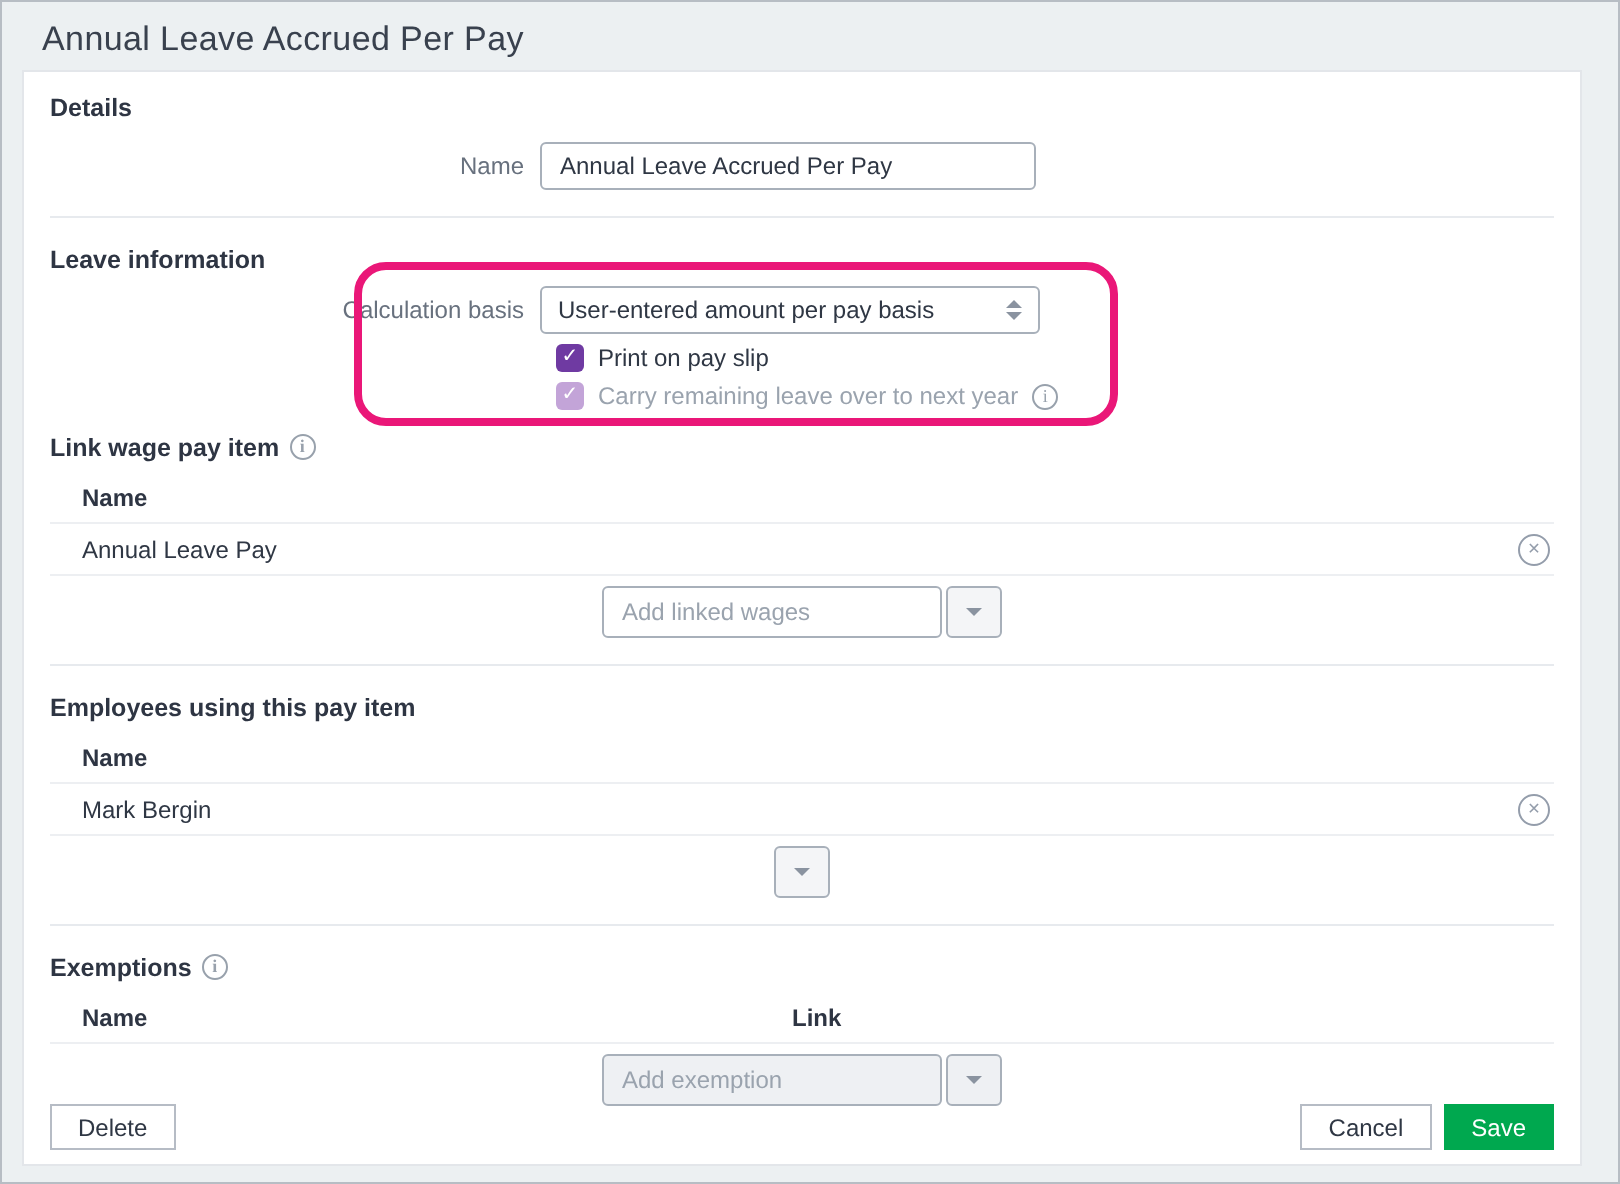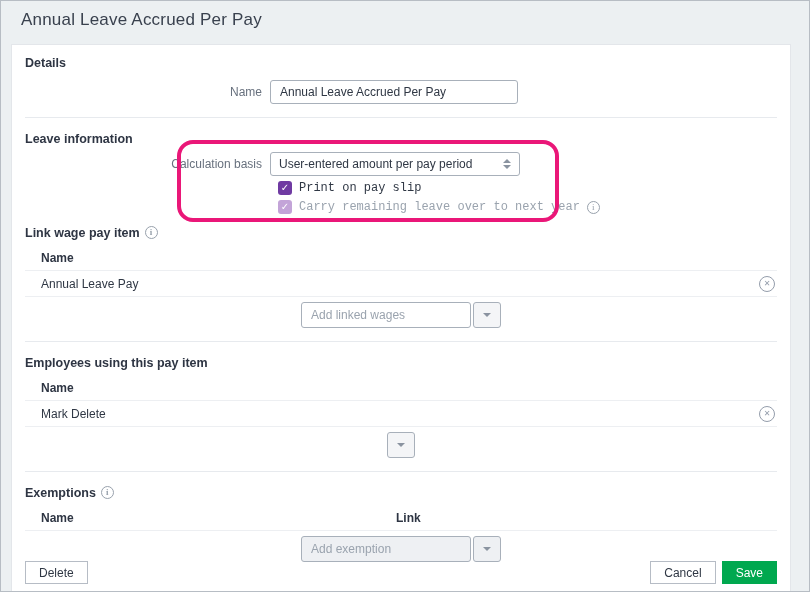--- a/index.html
+++ b/index.html
@@ -3,42 +3,42 @@
 <meta charset="utf-8">
 <style>
   * { margin:0; padding:0; box-sizing:border-box; }
   html,body { width:810px; height:592px; }
   body { font-family:"Liberation Sans","DejaVu Sans",sans-serif; font-size:12px; color:#2f3744; }
 
   .screen { position:relative; width:810px; height:592px; background:#ecf0f2; border:1px solid #b7bdc4; overflow:hidden; }
 
   .page-title { position:absolute; left:20px; top:9px; font-size:17px; color:#39414e; letter-spacing:.2px; }
 
-  .card { position:absolute; left:10px; top:43px; width:780px; height:548px; background:#ffffff; border:1px solid #e3e6ea; padding:10px 13px; }
+  .card { position:absolute; left:10px; top:34px; width:780px; height:548px; background:#ffffff; border:1px solid #e3e6ea; padding:10px 13px; }
 
   .section-heading { font-size:12.5px; font-weight:bold; color:#2e3543; display:flex; align-items:center; gap:5px; height:15px; }
 
   .divider { border:0; border-top:1px solid #e7eaee; margin:13px 0; }
 
   
   .form-row { display:flex; align-items:center; margin-top:10px; }
   .form-label { width:245px; text-align:right; color:#68717e; padding-right:8px; flex:none; }
   .text-input { width:248px; height:24px; border:1px solid #a8b0ba; border-radius:3px; padding:0 9px; font:12px "Liberation Sans",sans-serif; color:#2f3744; background:#fff; }
 
   
   .select-box { width:250px; height:24px; border:1px solid #a8b0ba; border-radius:3px; background:#fff; display:flex; align-items:center; justify-content:space-between; padding:0 8px; cursor:pointer; }
   .updown { display:flex; flex-direction:column; gap:2px; align-items:center; }
   .updown .tri-up { width:0; height:0; border-left:4px solid transparent; border-right:4px solid transparent; border-bottom:4px solid #8a93a0; }
   .updown .tri-down { width:0; height:0; border-left:4px solid transparent; border-right:4px solid transparent; border-top:4px solid #8a93a0; }
 
   
   .check-row { display:flex; align-items:center; margin:5px 0 0 253px; height:14px; gap:7px; }
   .checkbox { width:14px; height:14px; border-radius:3px; background:#6f3aa2; color:#fff; font-size:10px; line-height:14px; text-align:center; flex:none; cursor:pointer; }
   .checkbox.disabled { background:#c3a4d8; cursor:default; }
-  .check-label { color:#2f3744;font-family:Liberation Mono, monospace; }
+  .check-label { color:#2f3744; }
   .check-label.muted { color:#9aa3ae; }
 
   
   .info-icon { width:13px; height:13px; border-radius:50%; border:1px solid #98a1ac; color:#98a1ac; font-size:9px; line-height:11px; text-align:center; display:inline-block; font-family:"Liberation Serif",serif; flex:none; }
 
   
   .highlight-box { position:absolute; left:165px; top:95px; width:382px; height:82px; border:4px solid #ea1778; border-radius:16px; pointer-events:none; }
 
   
   .table { margin-top:5px; }
@@ -77,21 +77,21 @@
       <input class="text-input" type="text" value="Annual Leave Accrued Per Pay" style="">
     </div>
 
     <hr class="divider">
 
     <div class="section-heading">Leave information</div>
 
     <div class="form-row" style="margin-top:6px;">
       <span class="form-label">Calculation basis</span>
       <div class="select-box">
-        <span>User-entered amount per pay period</span>
+        <span>User-entered amount per pay basis</span>
         <span class="updown">
             <span class="tri-up"></span>
             <span class="tri-down"></span>
           </span>
       </div>
     </div>
 
     <div class="check-row">
       <span class="checkbox">✓</span>
       <span class="check-label">Print on pay slip</span>
@@ -129,21 +129,21 @@
 
     <hr class="divider">
 
     <div class="section-heading">Employees using this pay item</div>
 
     <div class="table">
       <div class="t-row header">
         <span class="t-cell-name">Name</span>
       </div>
       <div class="t-row">
-        <span class="t-cell-name">Mark Delete</span>
+        <span class="t-cell-name">Mark Bergin</span>
         <span class="remove-btn">✕</span>
       </div>
     </div>
 
     <div class="combo">
       <span class="combo-btn">
           <span class="tri-down"></span>
         </span>
     </div>
 

